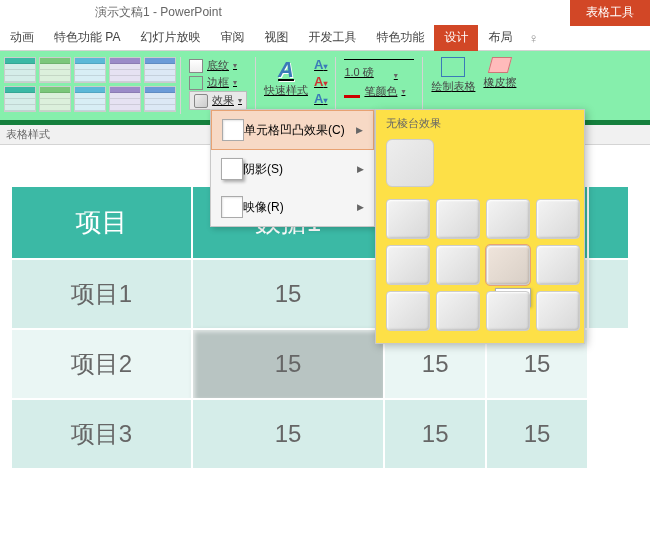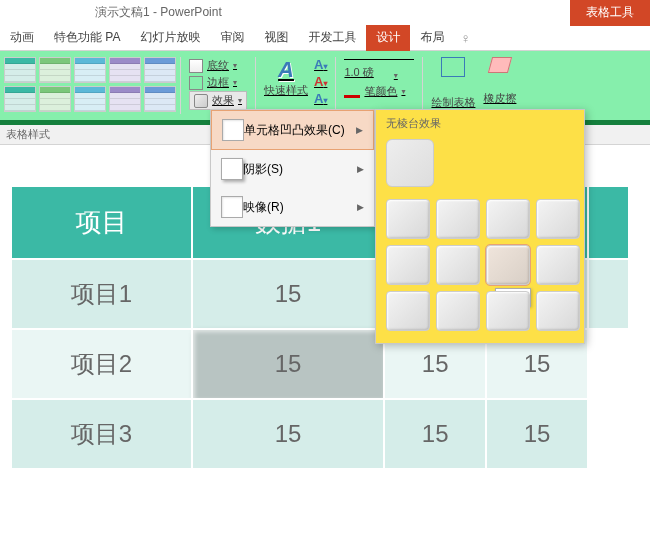--- a/index.html
+++ b/index.html
@@ -34,21 +34,21 @@
 .wa-side { display: flex; flex-direction: column; gap: 2px; margin-left: 6px; }
 .wa-side span { font-size: 13px; font-weight: bold; }
 
 .pen-group { padding: 6px 8px; font-size: 11px; color: #444; }
 .pen-line { width: 70px; height: 4px; border-top: 1px solid #000; margin: 2px 0; }
 .pen-weight { display: flex; align-items: flex-end; gap: 20px; }
 .pen-color { display: flex; align-items: center; gap: 4px; margin-top: 4px; }
 .pen-ico { width: 16px; height: 12px; border-bottom: 3px solid #c00; position: relative; }
 
 .draw-group { padding: 6px 8px; display: flex; gap: 8px; font-size: 11px; color: #444; text-align: center; }
-.draw-btn { display: flex; flex-direction: column; align-items: center; gap: 18px; cursor: pointer; }
+.draw-btn { display: flex; flex-direction: column; align-items: center; gap: 2px; cursor: pointer; }
 .draw-ico { width: 24px; height: 20px; border: 1px solid #3a7ab8; }
 .erase-ico { width: 20px; height: 16px; background: #fbb; border: 1px solid #c77; transform: skewX(-15deg); }
 
 .label-strip { height: 20px; background: #f1f1f1; border-bottom: 1px solid #d4d4d4; font-size: 11px; color: #666; padding: 2px 6px; }
 
 .canvas { position: relative; padding: 40px 10px 10px 10px; }
 
 .data-table { width: 620px; border-collapse: collapse; }
 .data-table th { background: #3bb9a5; color: #fff; font-weight: normal; font-size: 26px; padding: 18px 8px; border: 2px solid #fff; }
 .data-table td { background: #d5ede9; color: #666; font-size: 24px; padding: 18px 8px; text-align: center; border: 2px solid #fff; }
@@ -84,20 +84,21 @@
   <span class="tools-tab">表格工具</span>
 </div>
 
 <div class="ribbon-tabs">
   <span class="ribbon-tab">动画</span>
   <span class="ribbon-tab">特色功能 PA</span>
   <span class="ribbon-tab">幻灯片放映</span>
   <span class="ribbon-tab">审阅</span>
   <span class="ribbon-tab">视图</span>
   <span class="ribbon-tab">开发工具</span>
+  <span class="ribbon-tab">特色功能</span>
   <span class="ribbon-tab design">设计</span>
   <span class="ribbon-tab">布局</span>
   <span class="bulb">♀</span>
 </div>
 
 <div class="ribbon-content">
   <div class="style-gallery">
     <div class="st-row">
       <div class="style-thumb">
           <div class="mini-table c-teal">

